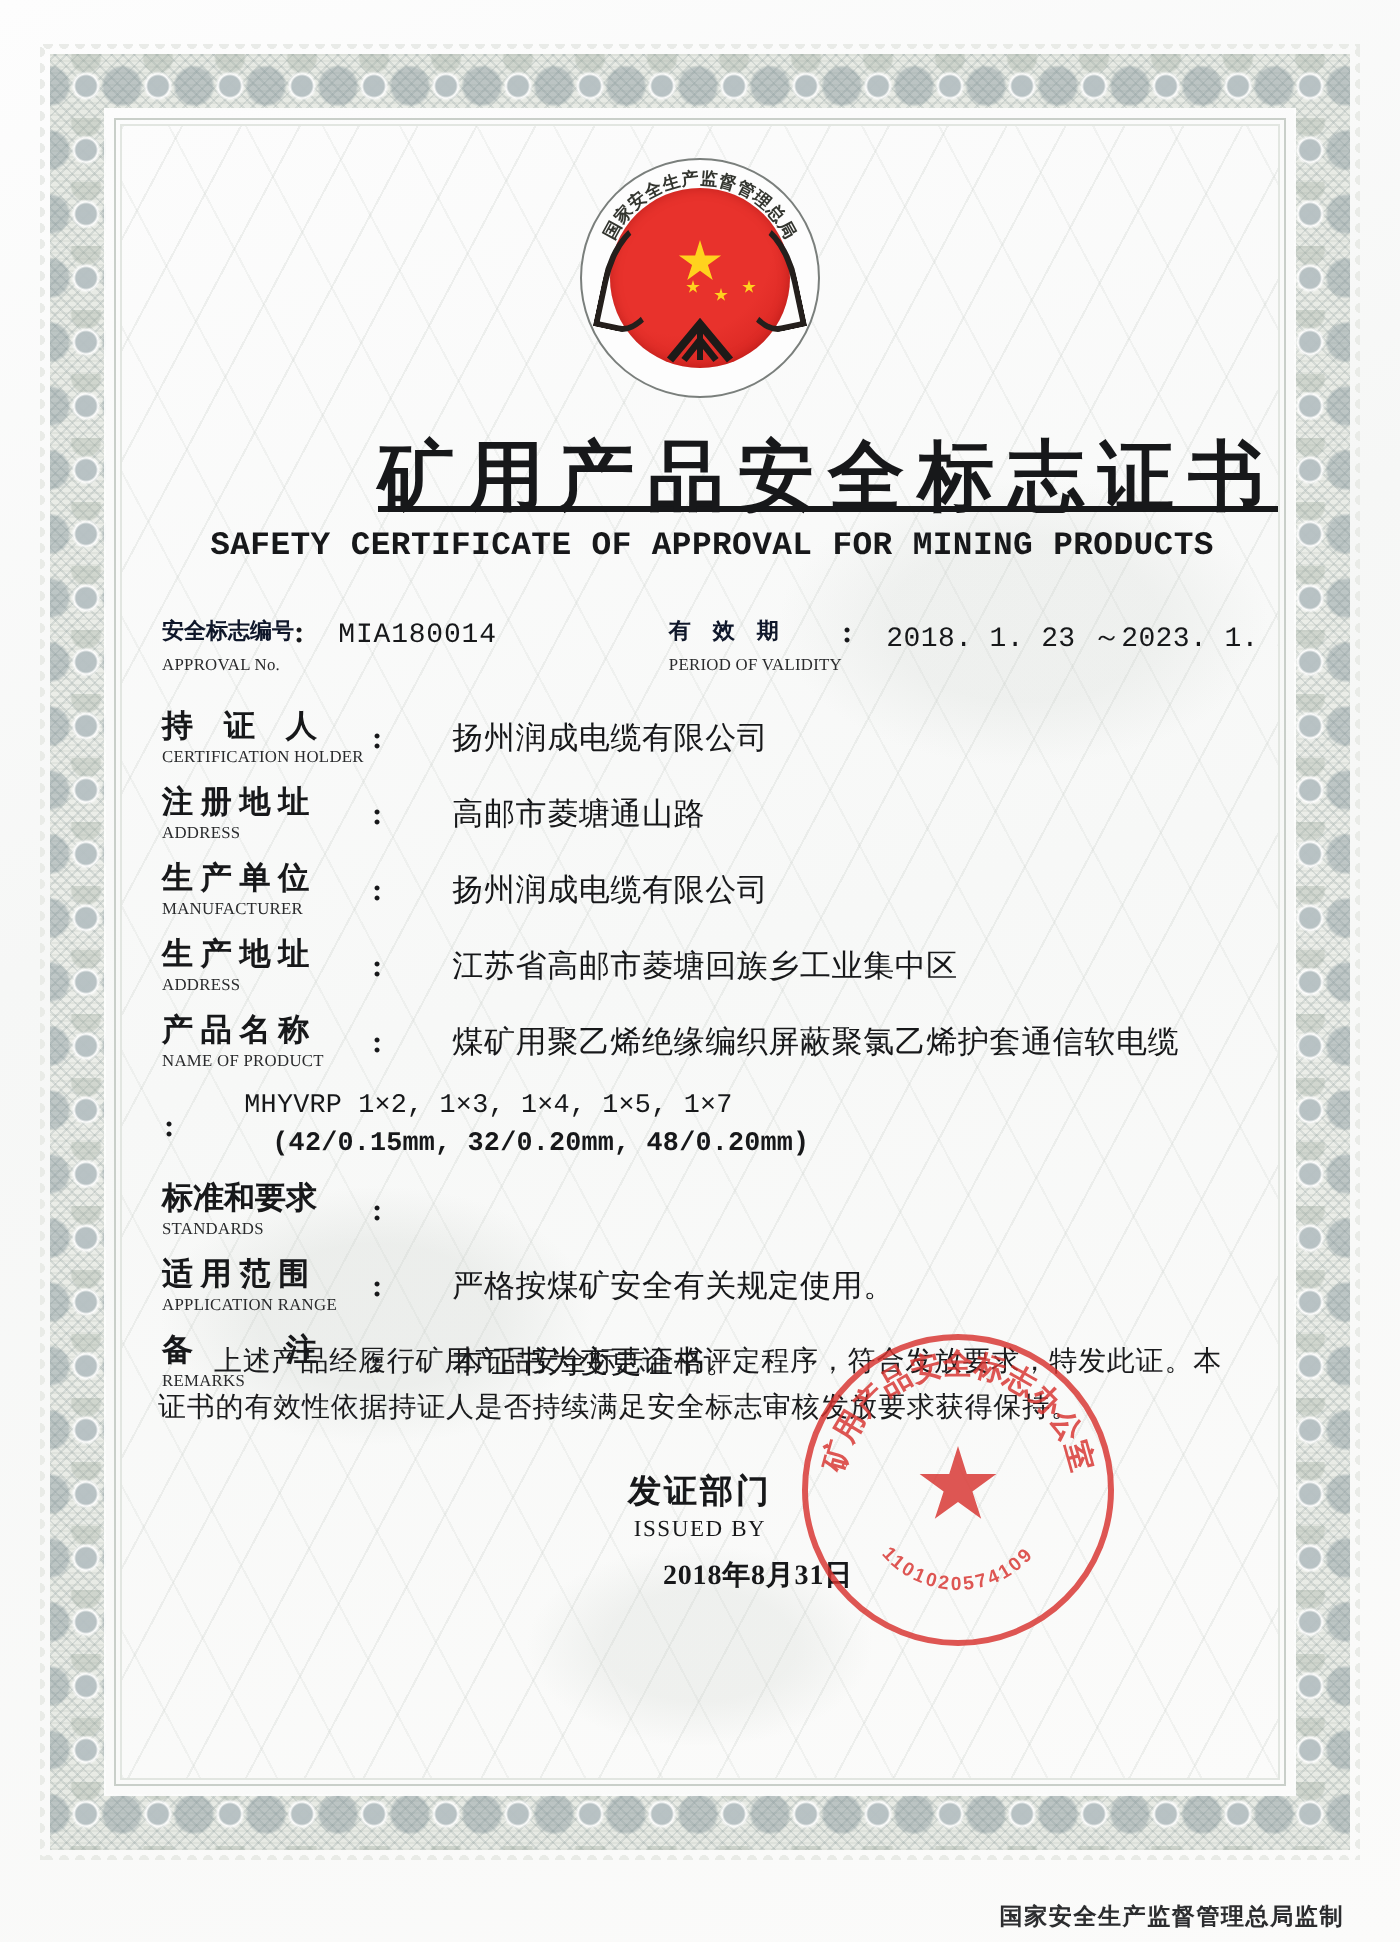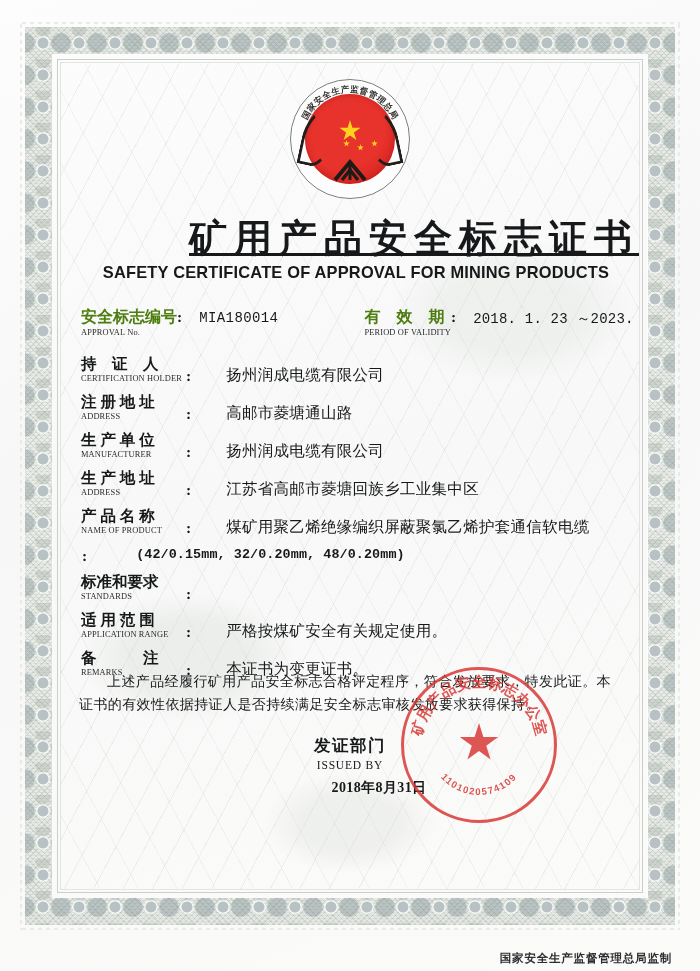--- a/index.html
+++ b/index.html
@@ -183,38 +183,38 @@
     text-decoration: underline;
   }
   .title-en {
     position: absolute;
     top: 200px; left: 12px; right: 0;
     text-align: center;
     font-size: 16.4px;
     font-weight: 700;
     letter-spacing: .2px;
     color: #17181a;
-    font-family: Liberation Sans, sans-serif;
+    font-family: Liberation Mono, monospace;
   }
 
   
   .toprow {
     position: absolute;
     top: 245px;
     left: 20px;
     right: 6px;
     display: flex;
     align-items: flex-start;
   }
   .tr-block { display: flex; align-items: flex-start; }
   .tr-block.second { margin-left: 86px; }
   .lbl-stack { display: flex; flex-direction: column; }
   .lbl-cn {
-    font-size: 16px;
-    color: #4d7c0f;
+    font-size: 11px;
+    color: #0f172a;
     font-weight: 600;
     line-height: 17px;
     white-space: nowrap;
     font-family: "Liberation Serif", "DejaVu Serif", serif;
   }
   .lbl-en {
     font-size: 8.4px;
     color: #2a2b2d;
     letter-spacing: .15px;
     line-height: 11px;
@@ -236,21 +236,21 @@
 
   
   .fields {
     position: absolute;
     top: 292px;
     left: 20px;
     right: 6px;
   }
   .field-row {
     display: flex;
-    align-items: flex-end;
+    align-items: center;
     margin-bottom: 9px;
   }
   .field-row.gap-before { margin-top: 9px; }
   .f-label {
     width: 104px;
     flex: 0 0 104px;
     display: flex;
     flex-direction: column;
   }
   .f-label .cn {
@@ -506,20 +506,21 @@
           <div class="cn tight">产 品 名 称</div>
           <div class="en">NAME OF PRODUCT</div>
         </div>
         <div class="f-colon">:</div>
         <div class="f-value">煤矿用聚乙烯绝缘编织屏蔽聚氯乙烯护套通信软电缆</div>
       </div>
 
       <div class="field-row">
         <div class="f-colon">:</div>
         <div class="f-value mono">
+          <span>MHYVRP 1×2, 1×3, 1×4, 1×5, 1×7</span>
           <span class="sub">(42/0.15mm, 32/0.20mm, 48/0.20mm)</span>
         </div>
       </div>
 
       <div class="field-row gap-before">
         <div class="f-label">
           <div class="cn tight">标准和要求</div>
           <div class="en">STANDARDS</div>
         </div>
         <div class="f-colon">:</div>

